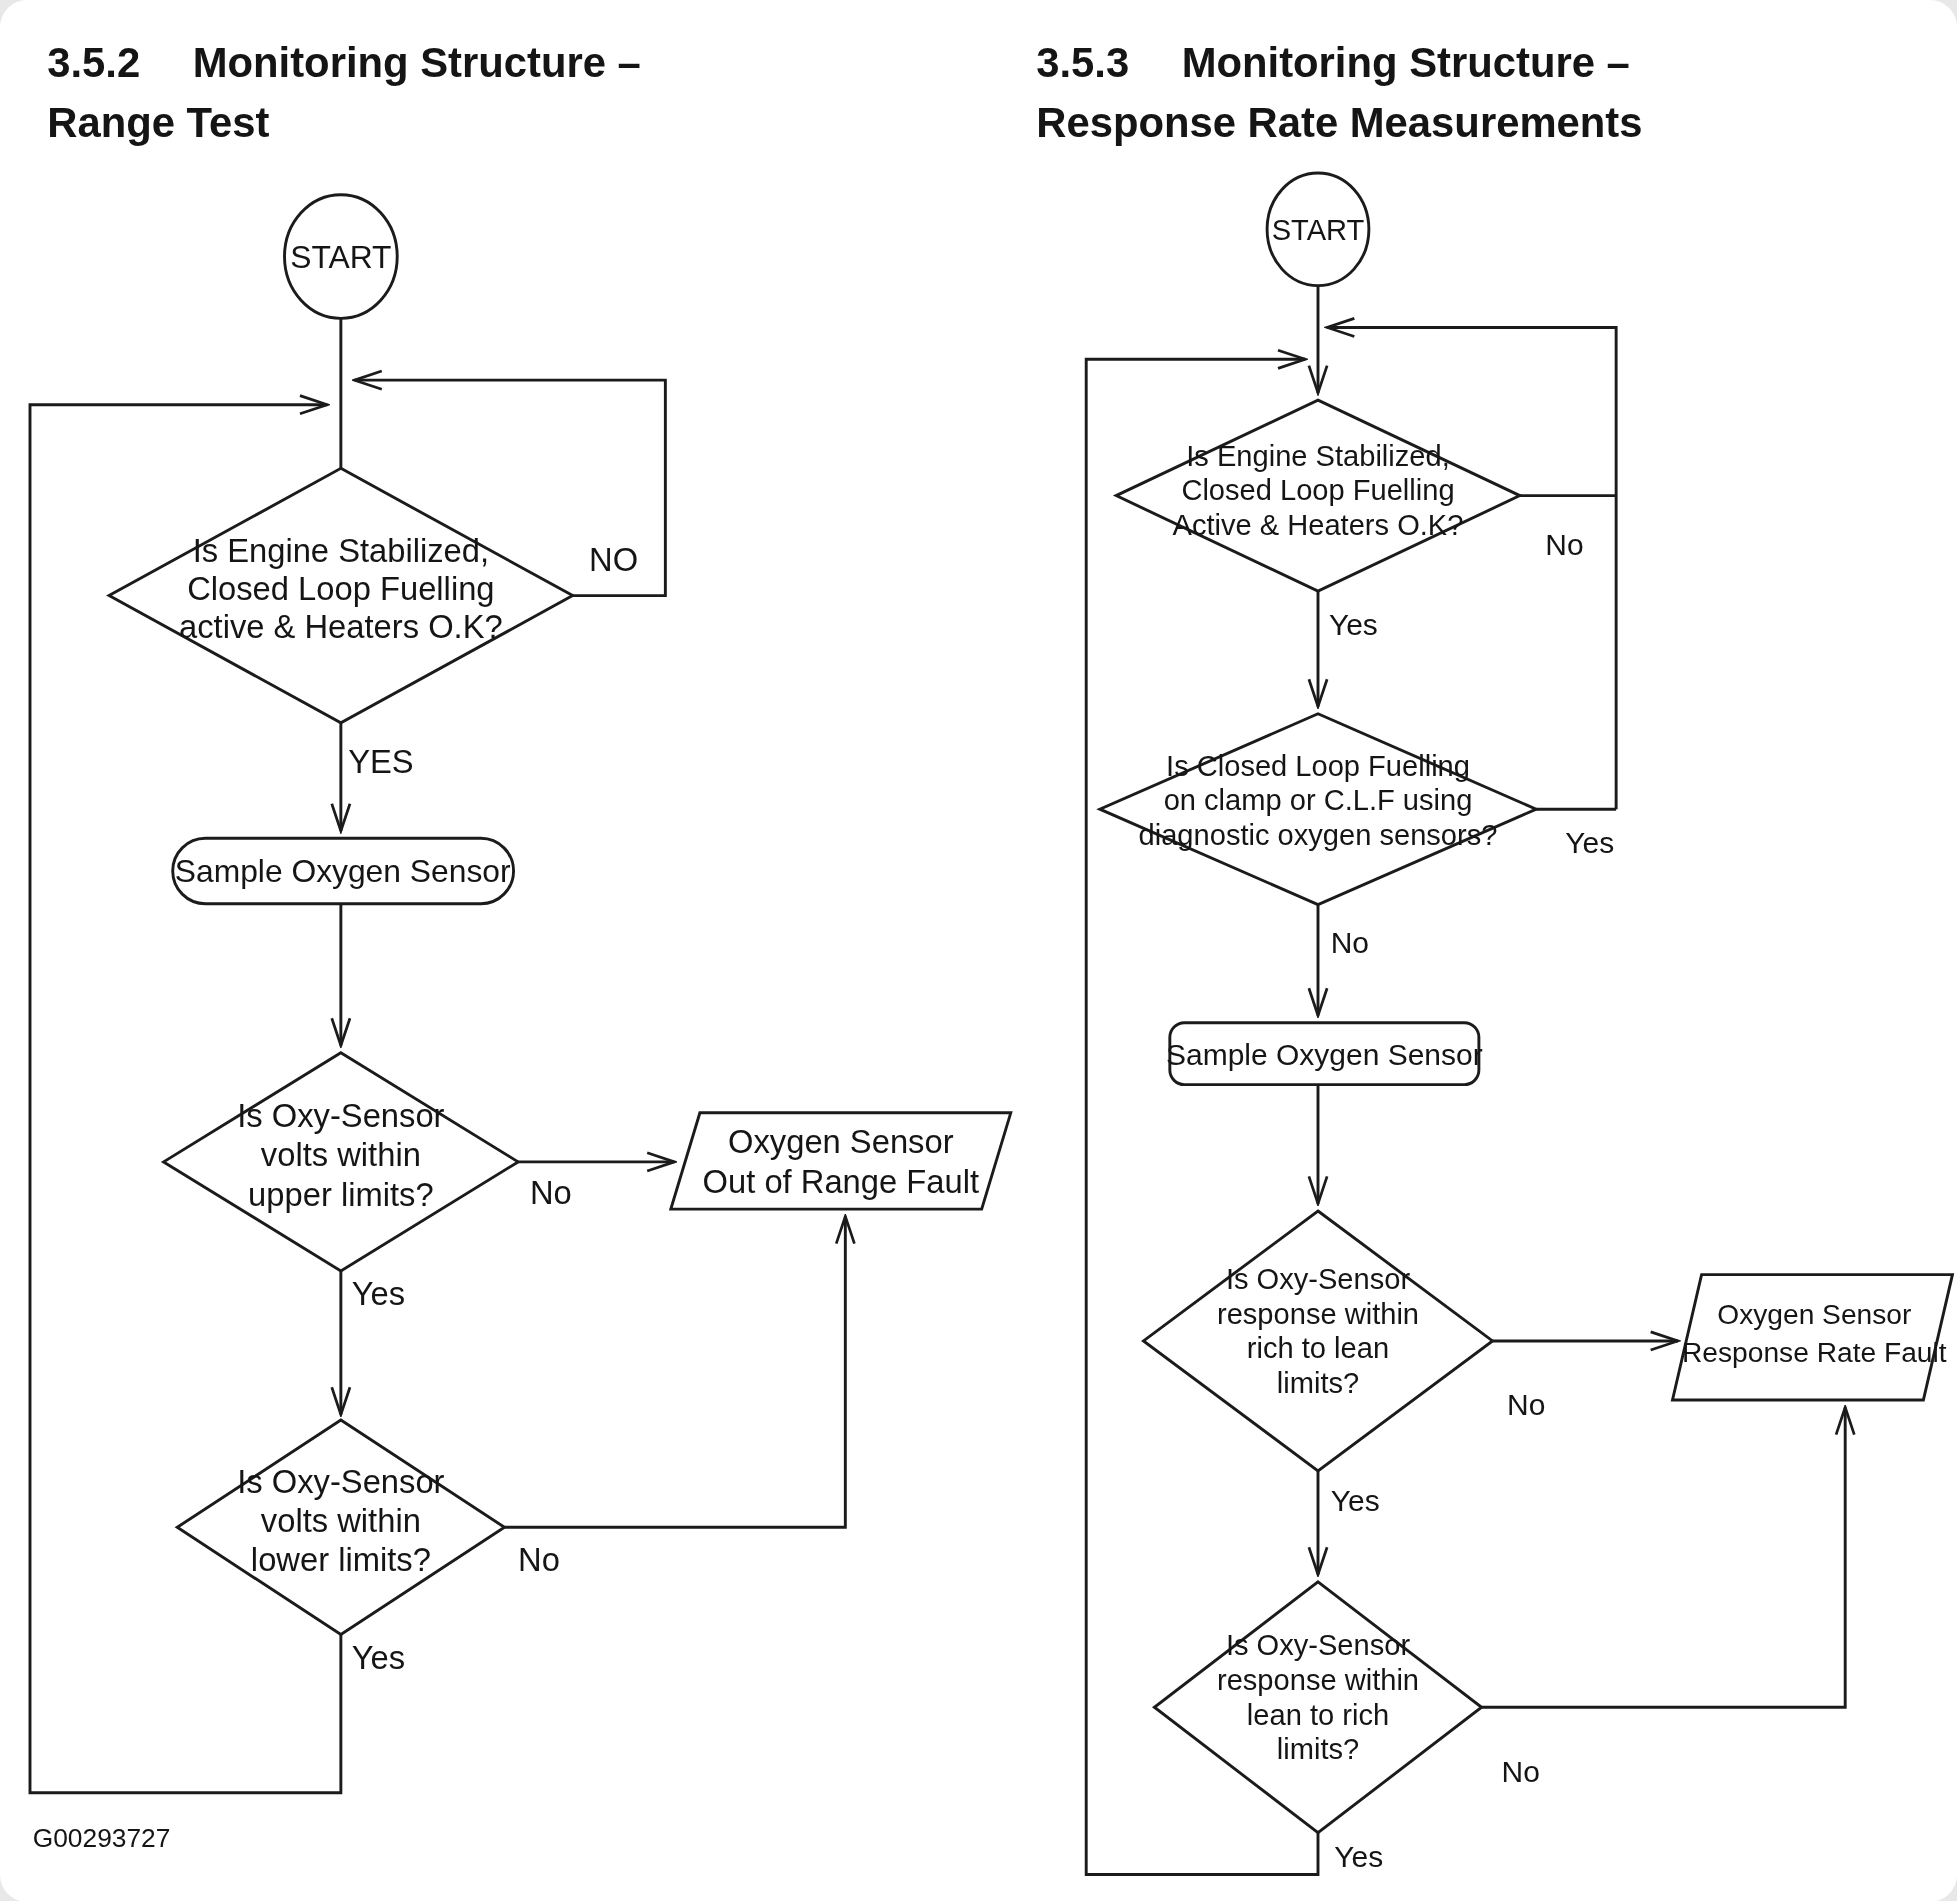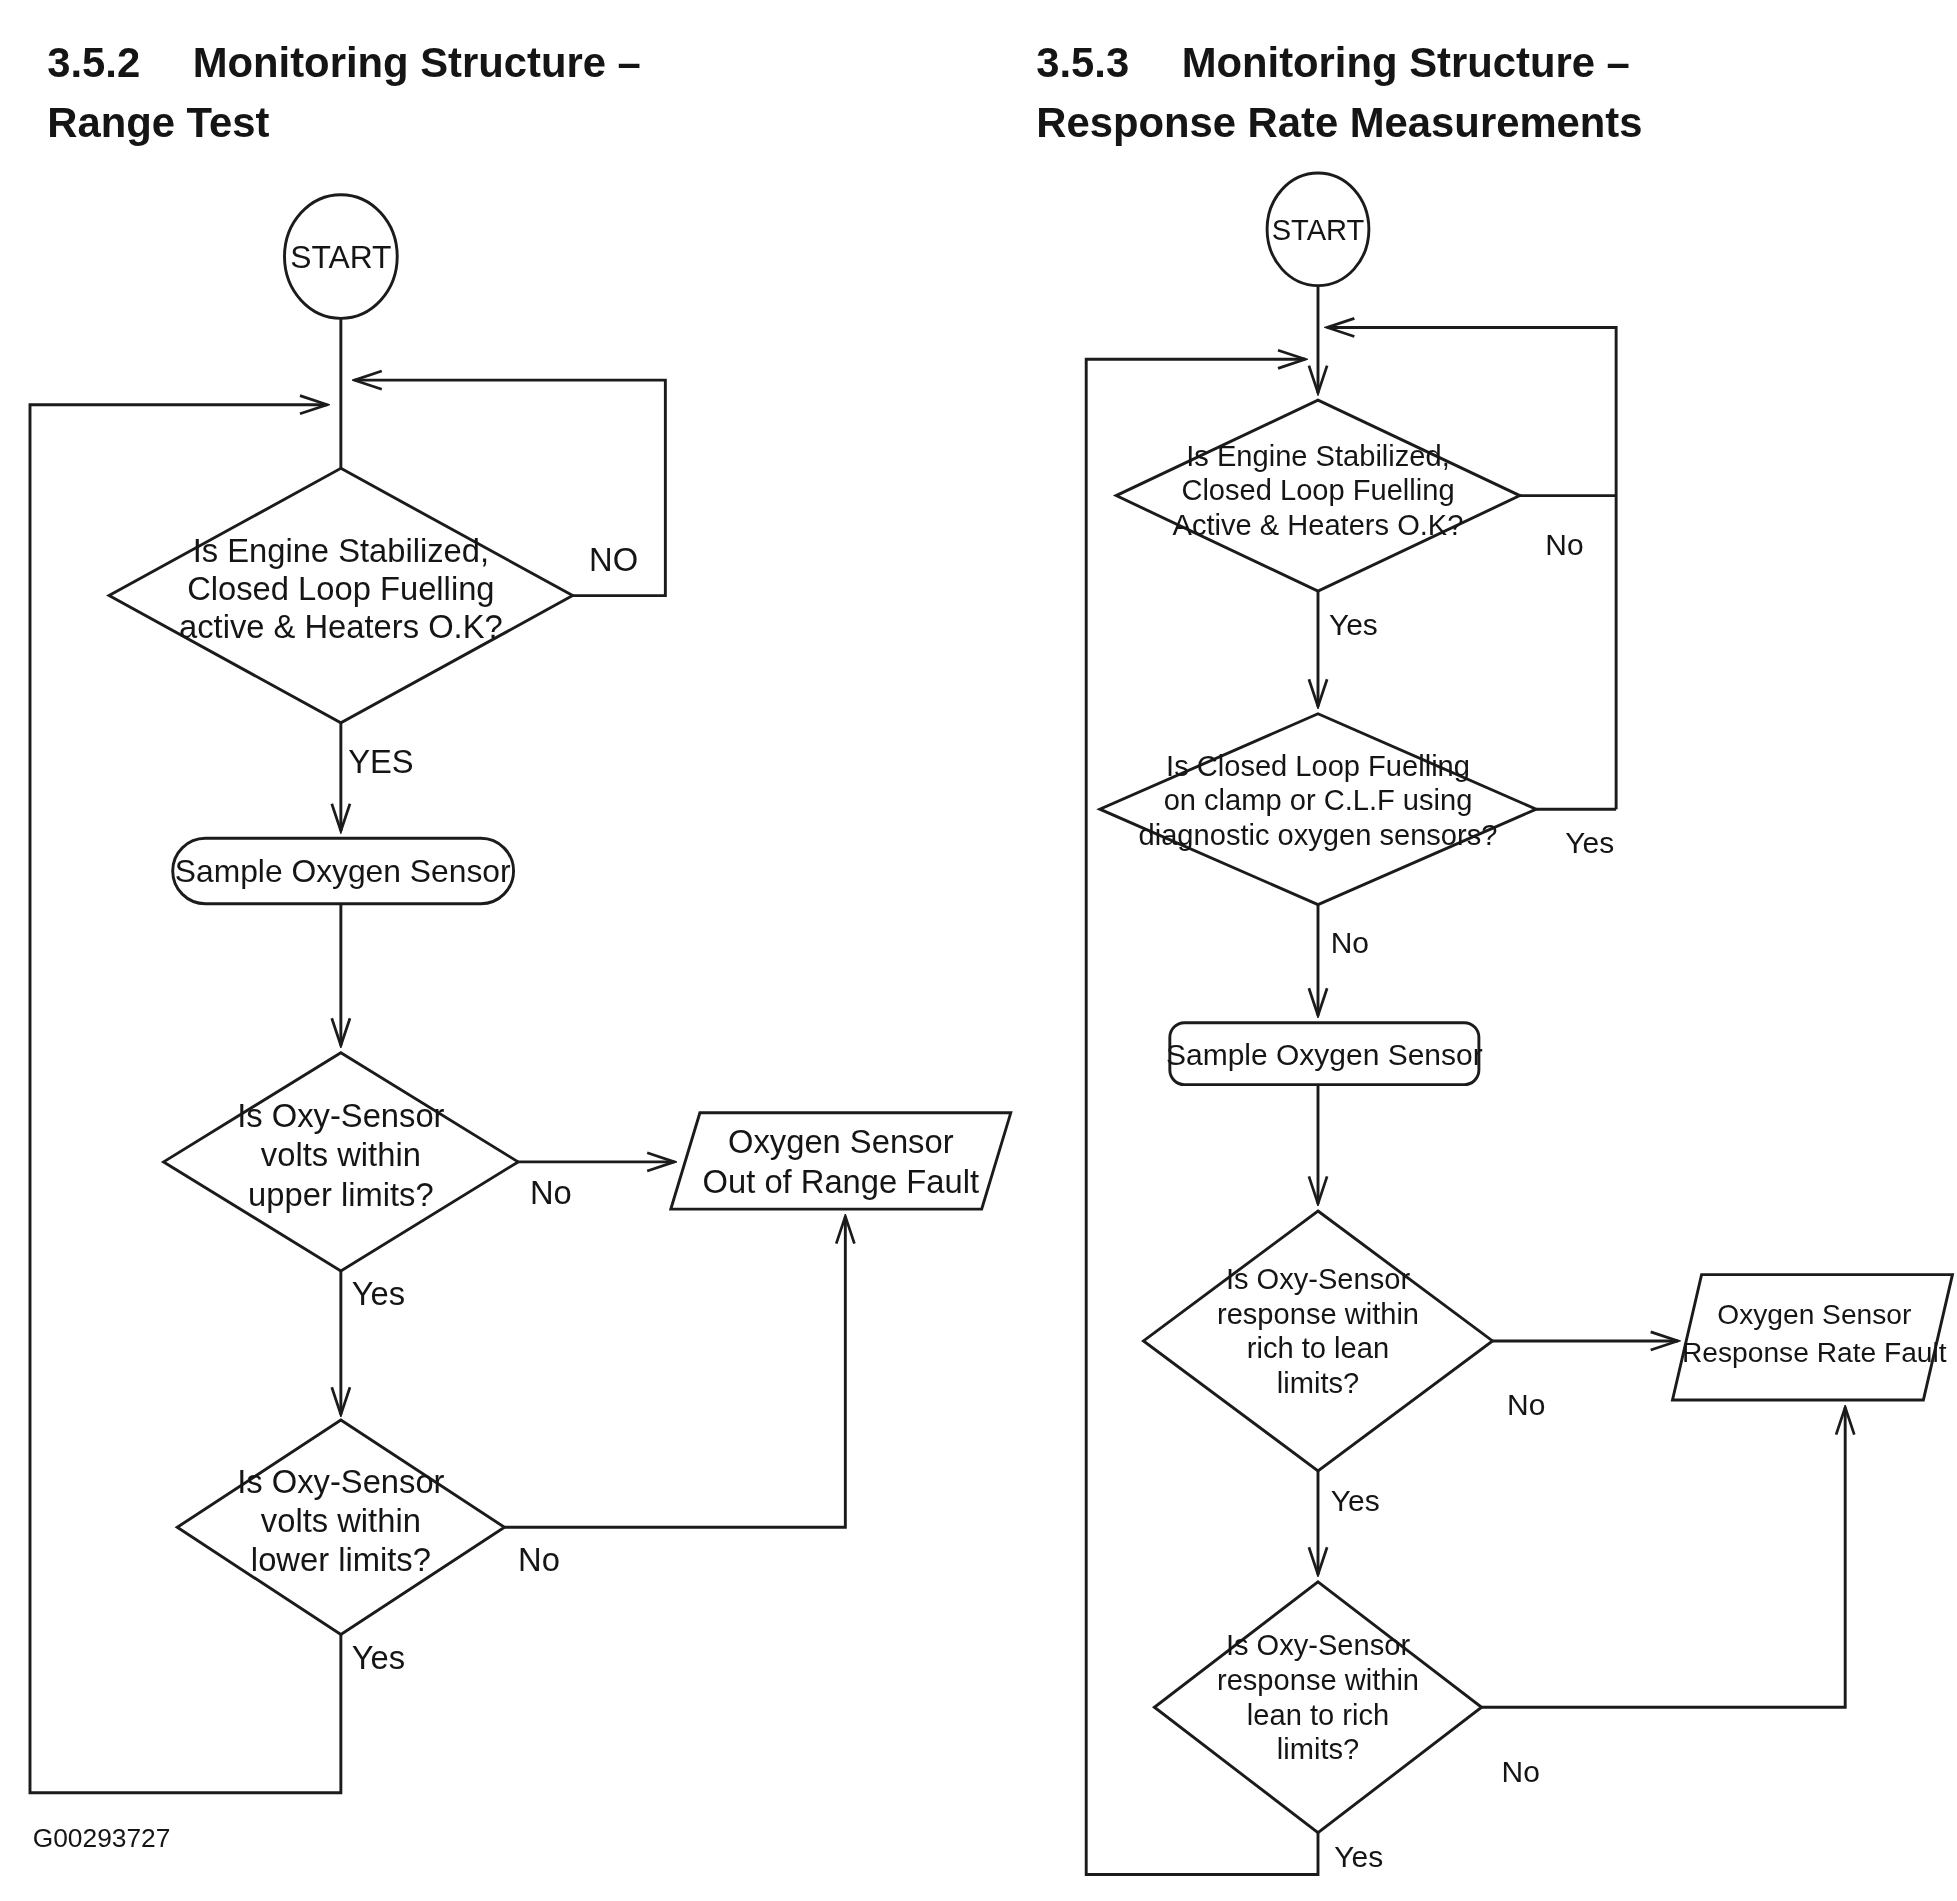--- a/index.html
+++ b/index.html
@@ -2,20 +2,21 @@
 <html style="font-size:14.5px"><head>
 <meta charset="utf-8">
 <style>
   html,body{margin:0;padding:0;background:#e8e8e8;}
   .page{
     position:relative;
     width:1957px;height:1902px;
     background:#ffffff;
     font-family:"Liberation Sans", sans-serif;
     overflow:hidden;
+    border-radius:27px;
   }
   svg{position:absolute;left:0;top:0;}
   .ln{stroke:#1b1b1b;stroke-width:3.2;fill:none;}
   .thick{stroke-width:4.6;}
   .shape{stroke:#1b1b1b;stroke-width:3.2;fill:#ffffff;}
   text{fill:#151515;font-family:"Liberation Sans", sans-serif;}
   .title{font-size:46px;font-weight:bold;}
   .node{font-size:36px;text-anchor:middle;}
   .nodeR{font-size:32px;text-anchor:middle;}
   .startlbl{font-size:35px;text-anchor:middle;}

